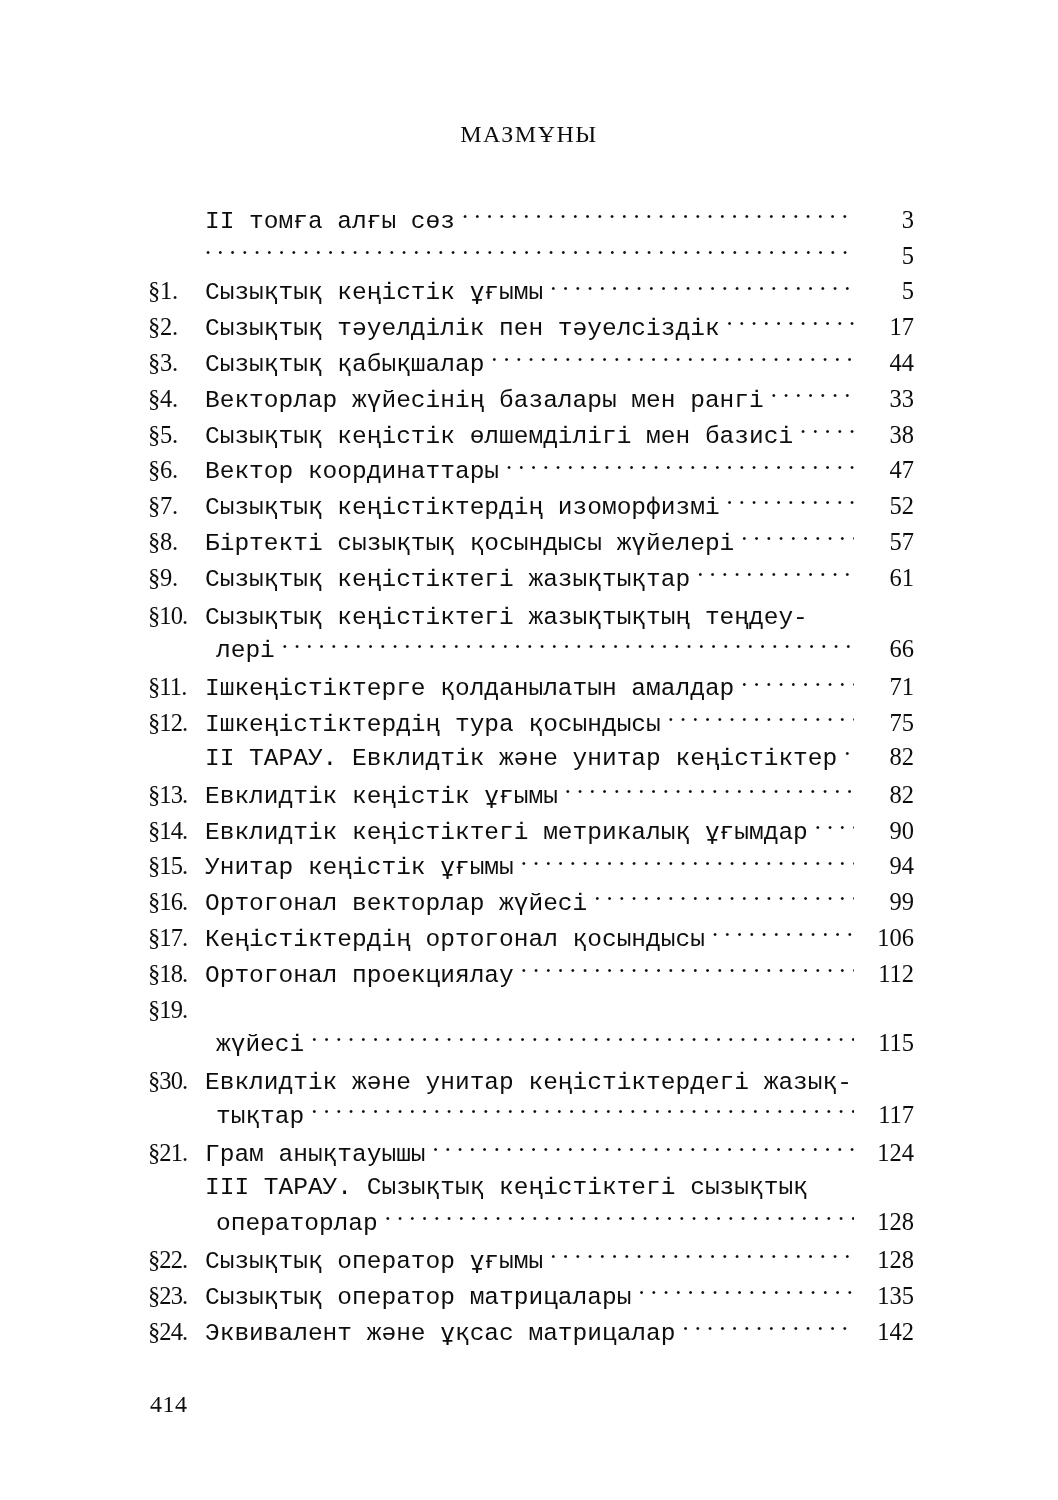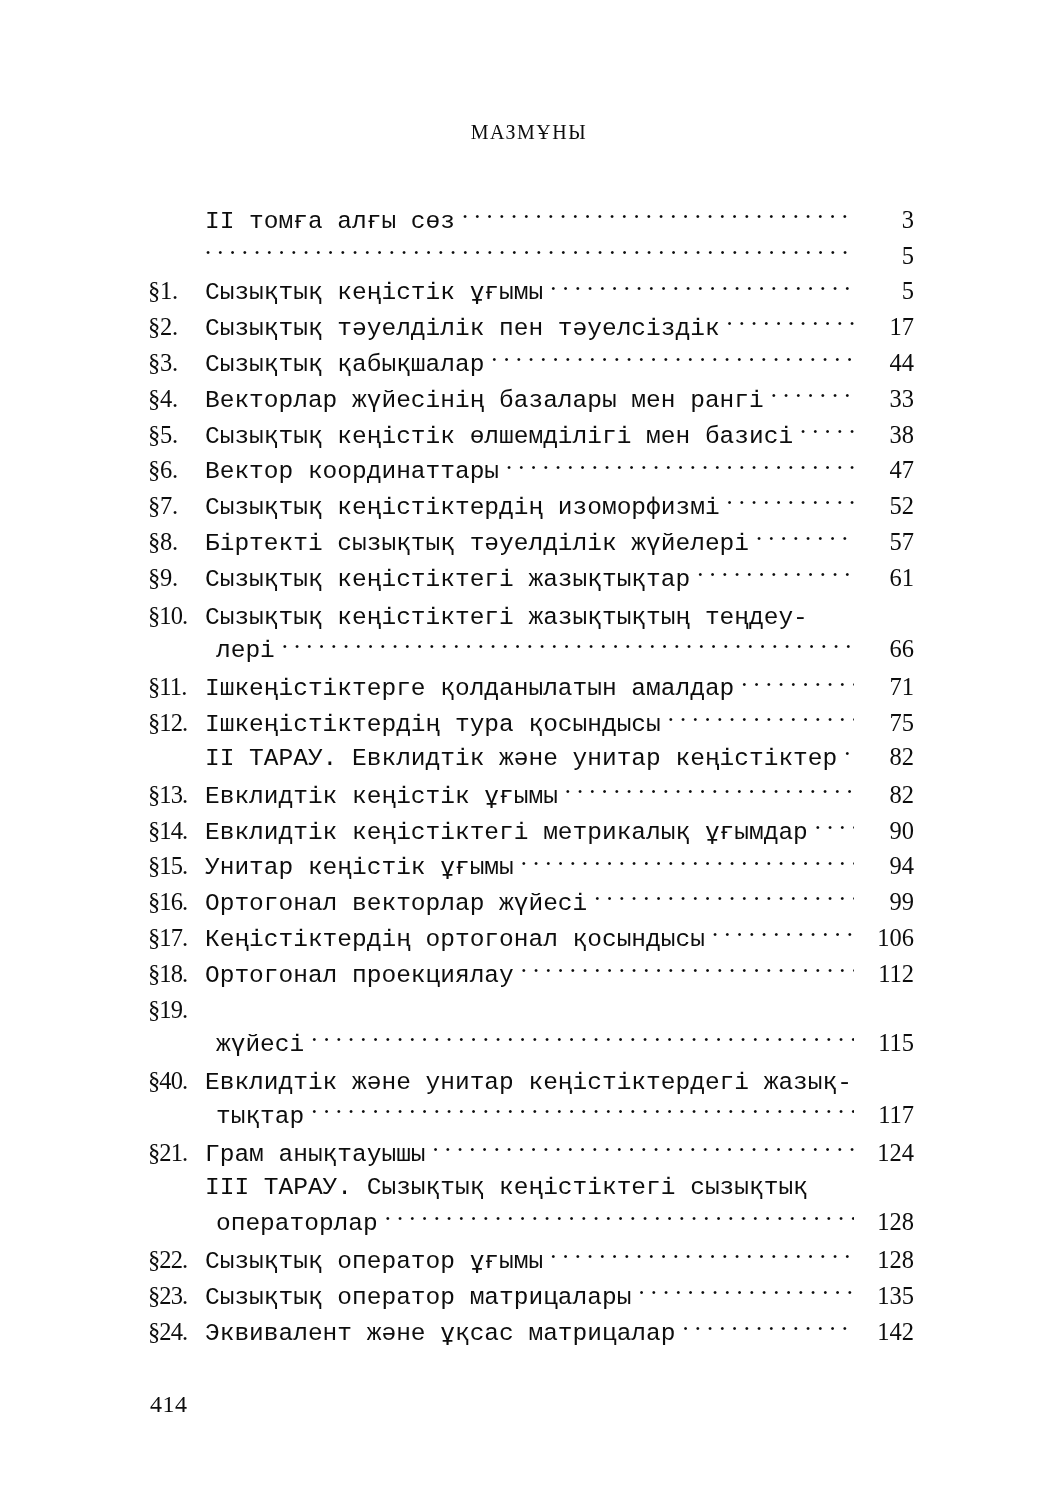--- a/index.html
+++ b/index.html
@@ -24,21 +24,21 @@
     height: 1500px;
   }
 
   
   .toc-title {
     position: absolute;
     top: 122px;
     left: 0;
     width: 1058px;
     text-align: center;
-    font-size: 20px;
+    font-size: 24px;
     letter-spacing: 1.5px;
     font-weight: 400;
     line-height: 1;
   }
 
   
   .toc {
     position: absolute;
     top: 192px;
     left: 148px;
@@ -178,21 +178,21 @@
         <span class="pg">47</span>
       </div>
       <div class="toc-row">
         <span class="num">§7.</span>
         <span class="label">Сызықтық кеңістіктердің изоморфизмі</span>
         <span class="leader"></span>
         <span class="pg">52</span>
       </div>
       <div class="toc-row">
         <span class="num">§8.</span>
-        <span class="label">Біртекті сызықтық тәуелділік жүйелері</span>
+        <span class="label">Біртекті сызықтық қосындысы жүйелері</span>
         <span class="leader"></span>
         <span class="pg">57</span>
       </div>
       <div class="toc-row">
         <span class="num">§9.</span>
         <span class="label">Сызықтық кеңістіктегі жазықтықтар</span>
         <span class="leader"></span>
         <span class="pg">61</span>
       </div>
       <div class="toc-row">
@@ -266,21 +266,21 @@
         <span class="leader blank"></span>
         <span class="pg"></span>
       </div>
       <div class="toc-row row-cont">
         <span class="num empty"></span>
         <span class="label">жүйесі</span>
         <span class="leader"></span>
         <span class="pg">115</span>
       </div>
       <div class="toc-row">
-        <span class="num wide">§40.</span>
+        <span class="num wide">§30.</span>
         <span class="label">Евклидтік және унитар кеңістіктердегі жазық-</span>
         <span class="leader blank"></span>
         <span class="pg"></span>
       </div>
       <div class="toc-row row-cont">
         <span class="num empty"></span>
         <span class="label">тықтар</span>
         <span class="leader"></span>
         <span class="pg">117</span>
       </div>

